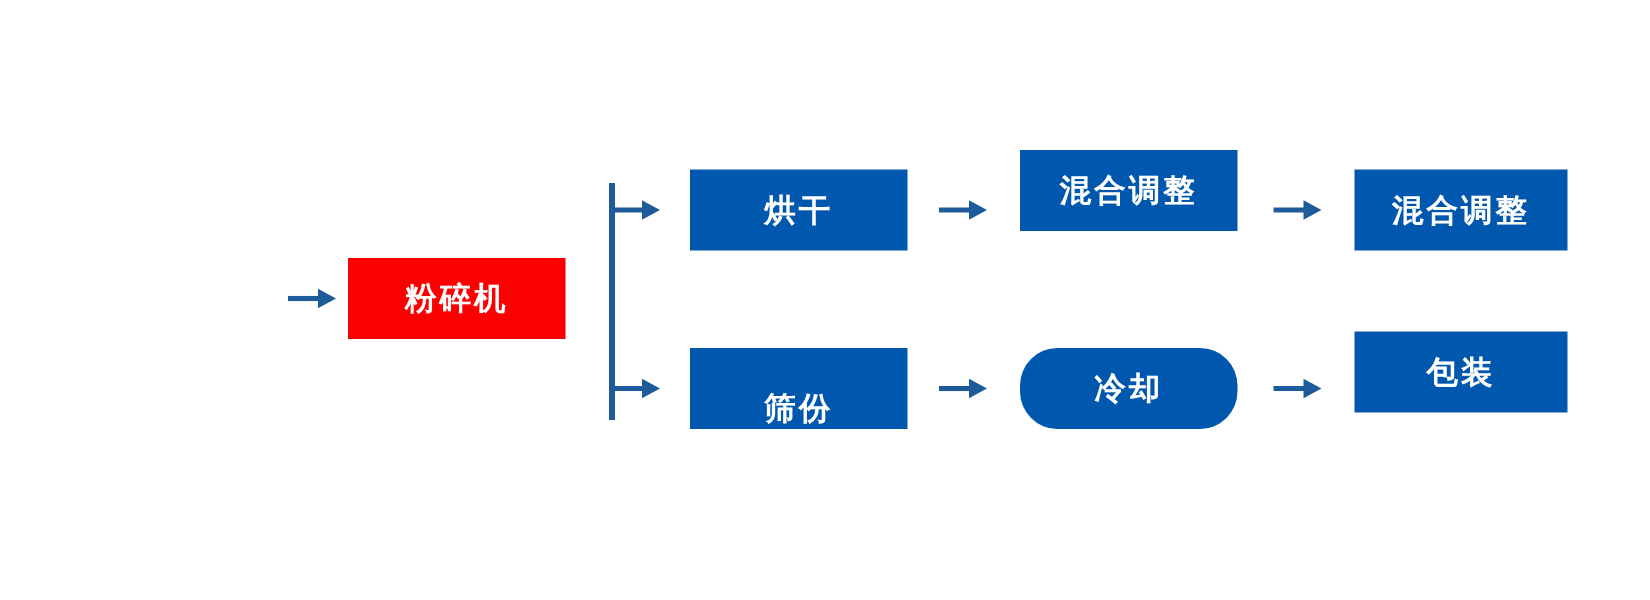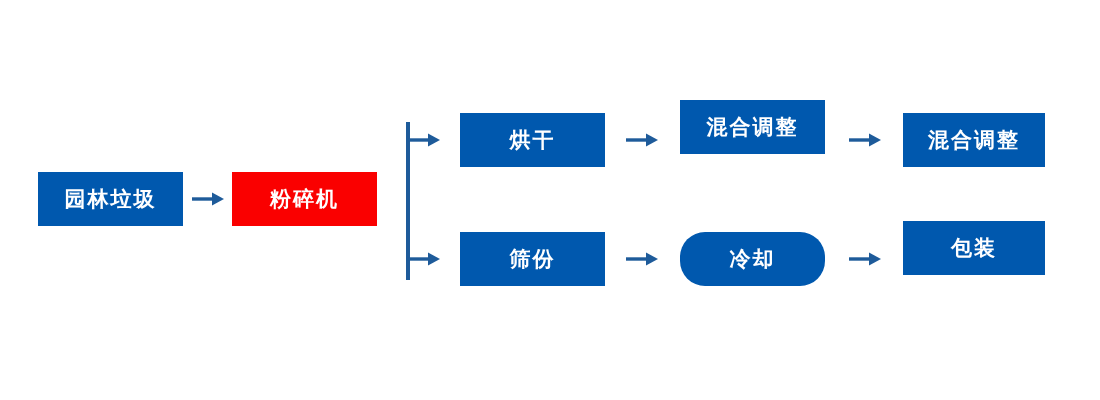--- a/index.html
+++ b/index.html
@@ -33,23 +33,20 @@
   .arrow-svg { position: absolute; display: block; }
   .arrow-stem { stroke: var(--arrow, #1e5b9a); stroke-width: 3.4; fill: none; }
   .arrow-head { fill: var(--arrow, #1e5b9a); stroke: none; }
   .branch-line { stroke: var(--arrow, #1e5b9a); stroke-width: 4; fill: none; }
 </style>
 </head>
 <body>
 
 <div class="canvas">
 
-  <div class="node" style="left:38px; top:172px;">
-    <span>园林垃圾</span>
-  </div>
 
   <svg class="arrow-svg" style="left:190px; top:190px;" width="36" height="18" viewBox="0 0 36 18">
     <line class="arrow-stem" x1="2" y1="9" x2="23" y2="9"></line>
     <polygon class="arrow-head" points="22,2.5 34,9 22,15.5"></polygon>
   </svg>
 
   <div class="node red" style="left:232px; top:172px;">
     <span>粉碎机</span>
   </div>
 
@@ -76,21 +73,21 @@
 
   <svg class="arrow-svg" style="left:847px; top:131px;" width="36" height="18" viewBox="0 0 36 18">
     <line class="arrow-stem" x1="2" y1="9" x2="23" y2="9"></line>
     <polygon class="arrow-head" points="22,2.5 34,9 22,15.5"></polygon>
   </svg>
 
   <div class="node" style="left:903px; top:113px; width:142px;">
     <span>混合调整</span>
   </div>
 
-  <div class="node" style="left:460px; top:232px;">
+  <div class="node" style="left:460px; top:232px;align-items:flex-end;">
     <span>筛份</span>
   </div>
 
   <svg class="arrow-svg" style="left:624px; top:250px;" width="36" height="18" viewBox="0 0 36 18">
     <line class="arrow-stem" x1="2" y1="9" x2="23" y2="9"></line>
     <polygon class="arrow-head" points="22,2.5 34,9 22,15.5"></polygon>
   </svg>
 
   <div class="node" style="left:680px; top:232px;border-radius:25px;">
     <span>冷却</span>

